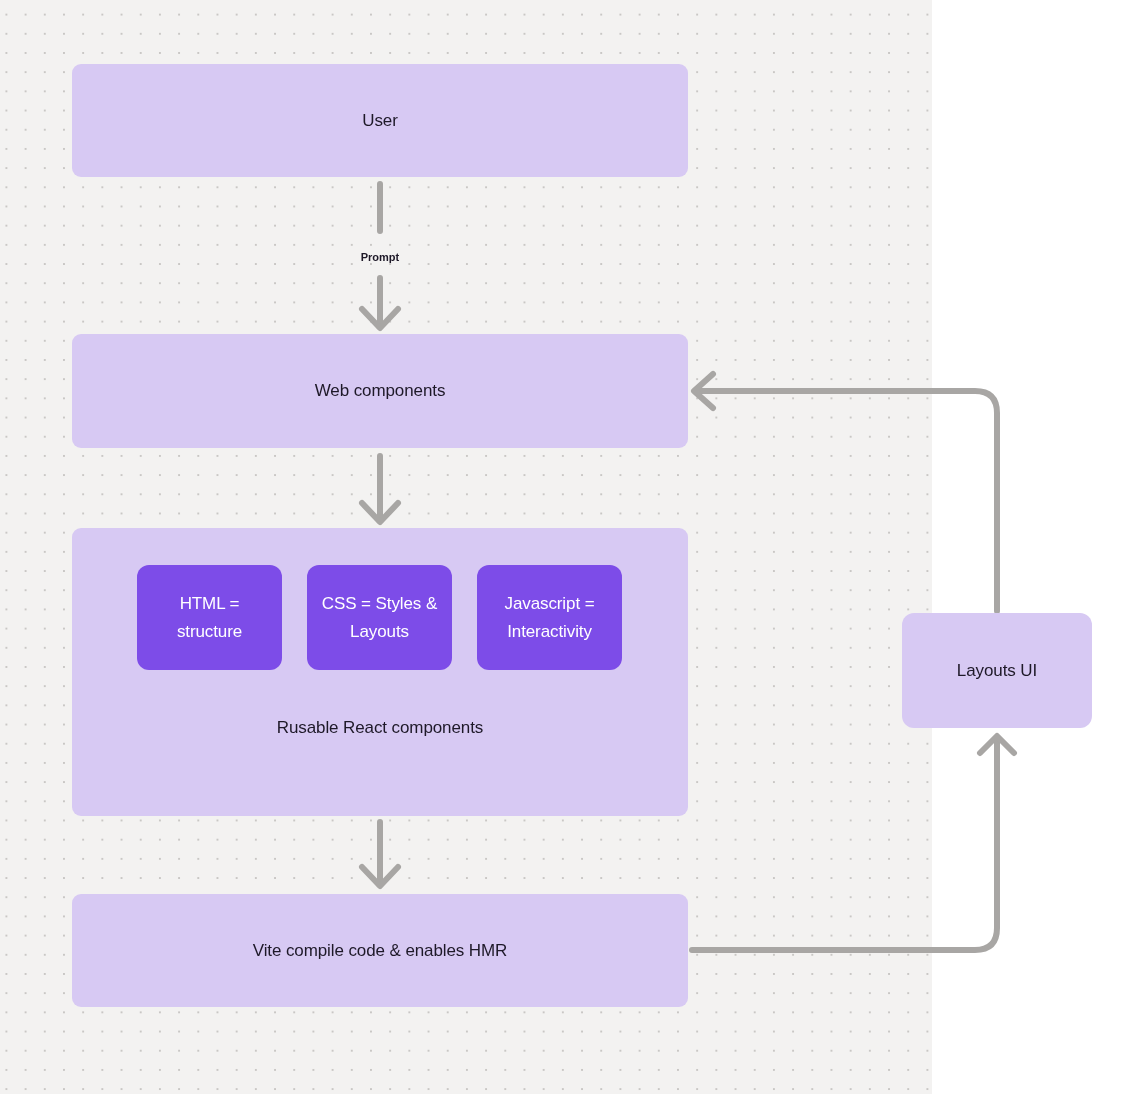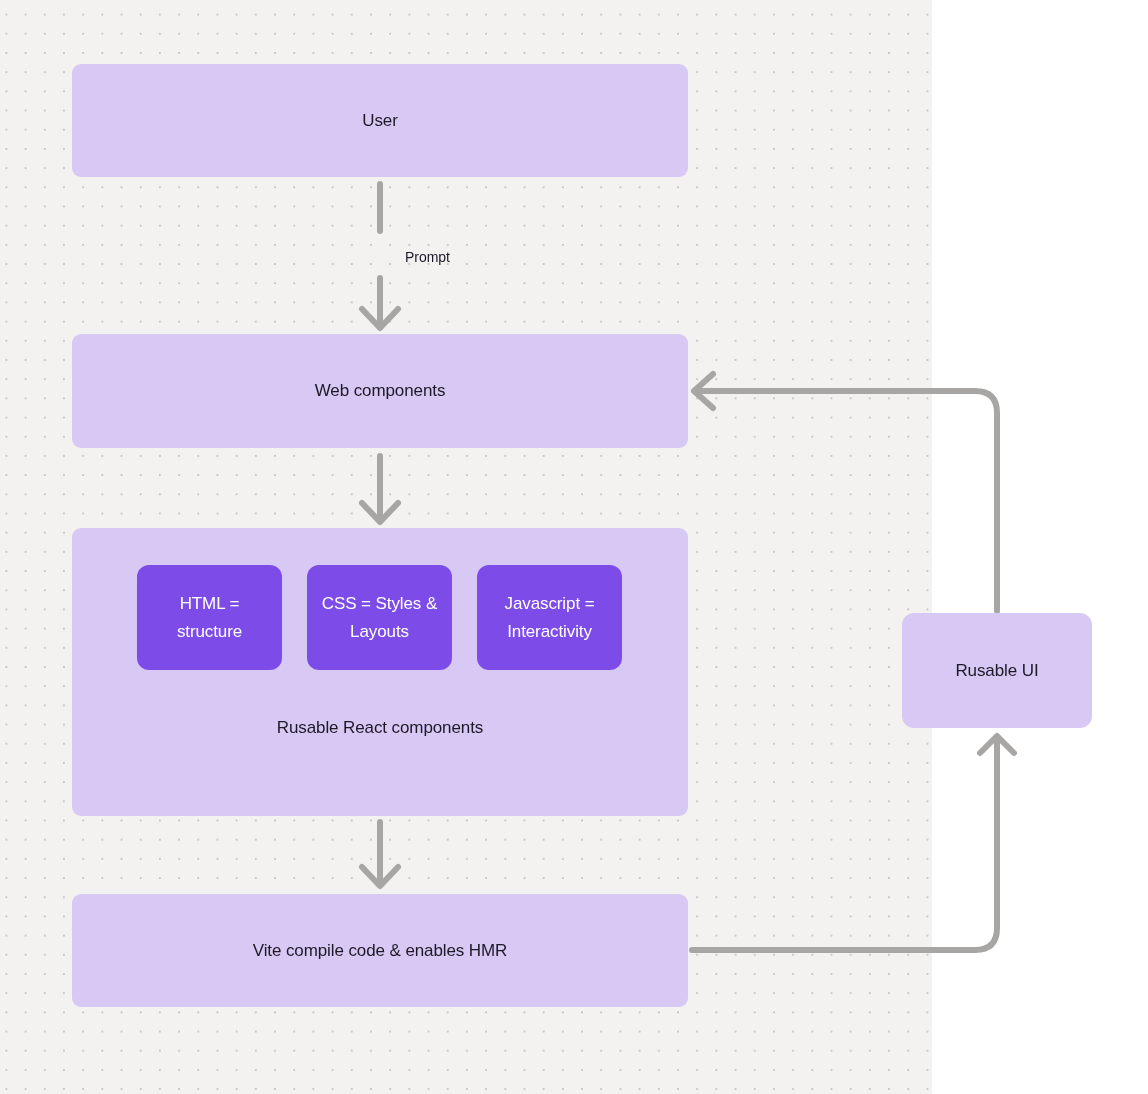--- a/index.html
+++ b/index.html
@@ -59,24 +59,24 @@
     text-align: center;
     color: #1e1928;
     font-size: 17px;
     font-weight: 500;
   }
 
   .edge-label {
     position: absolute;
     left: 310px; top: 245px;
     width: 140px; height: 24px;
-    text-align: right;
+    text-align: center;
     color: #1e1928;
-    font-size: 14px;
-    font-weight: 400;
+    font-size: 11px;
+    font-weight: 700;
     line-height: 24px;
   }
 
   svg.connectors {
     position: absolute;
     left: 0; top: 0;
     width: 1148px; height: 1094px;
     pointer-events: none;
   }
   svg.connectors path {
@@ -132,16 +132,16 @@
     <div class="chip chip-2">
       <span>CSS = Styles &amp; Layouts</span>
     </div>
     <div class="chip chip-3">
       <span>Javascript = Interactivity</span>
     </div>
     <div class="container-caption">Rusable React components</div>
   </div>
 
   <div class="node node-render">
-    <span>Rusable UI</span>
+    <span>Layouts UI</span>
   </div>
 
 </div>
 
 </body></html>

